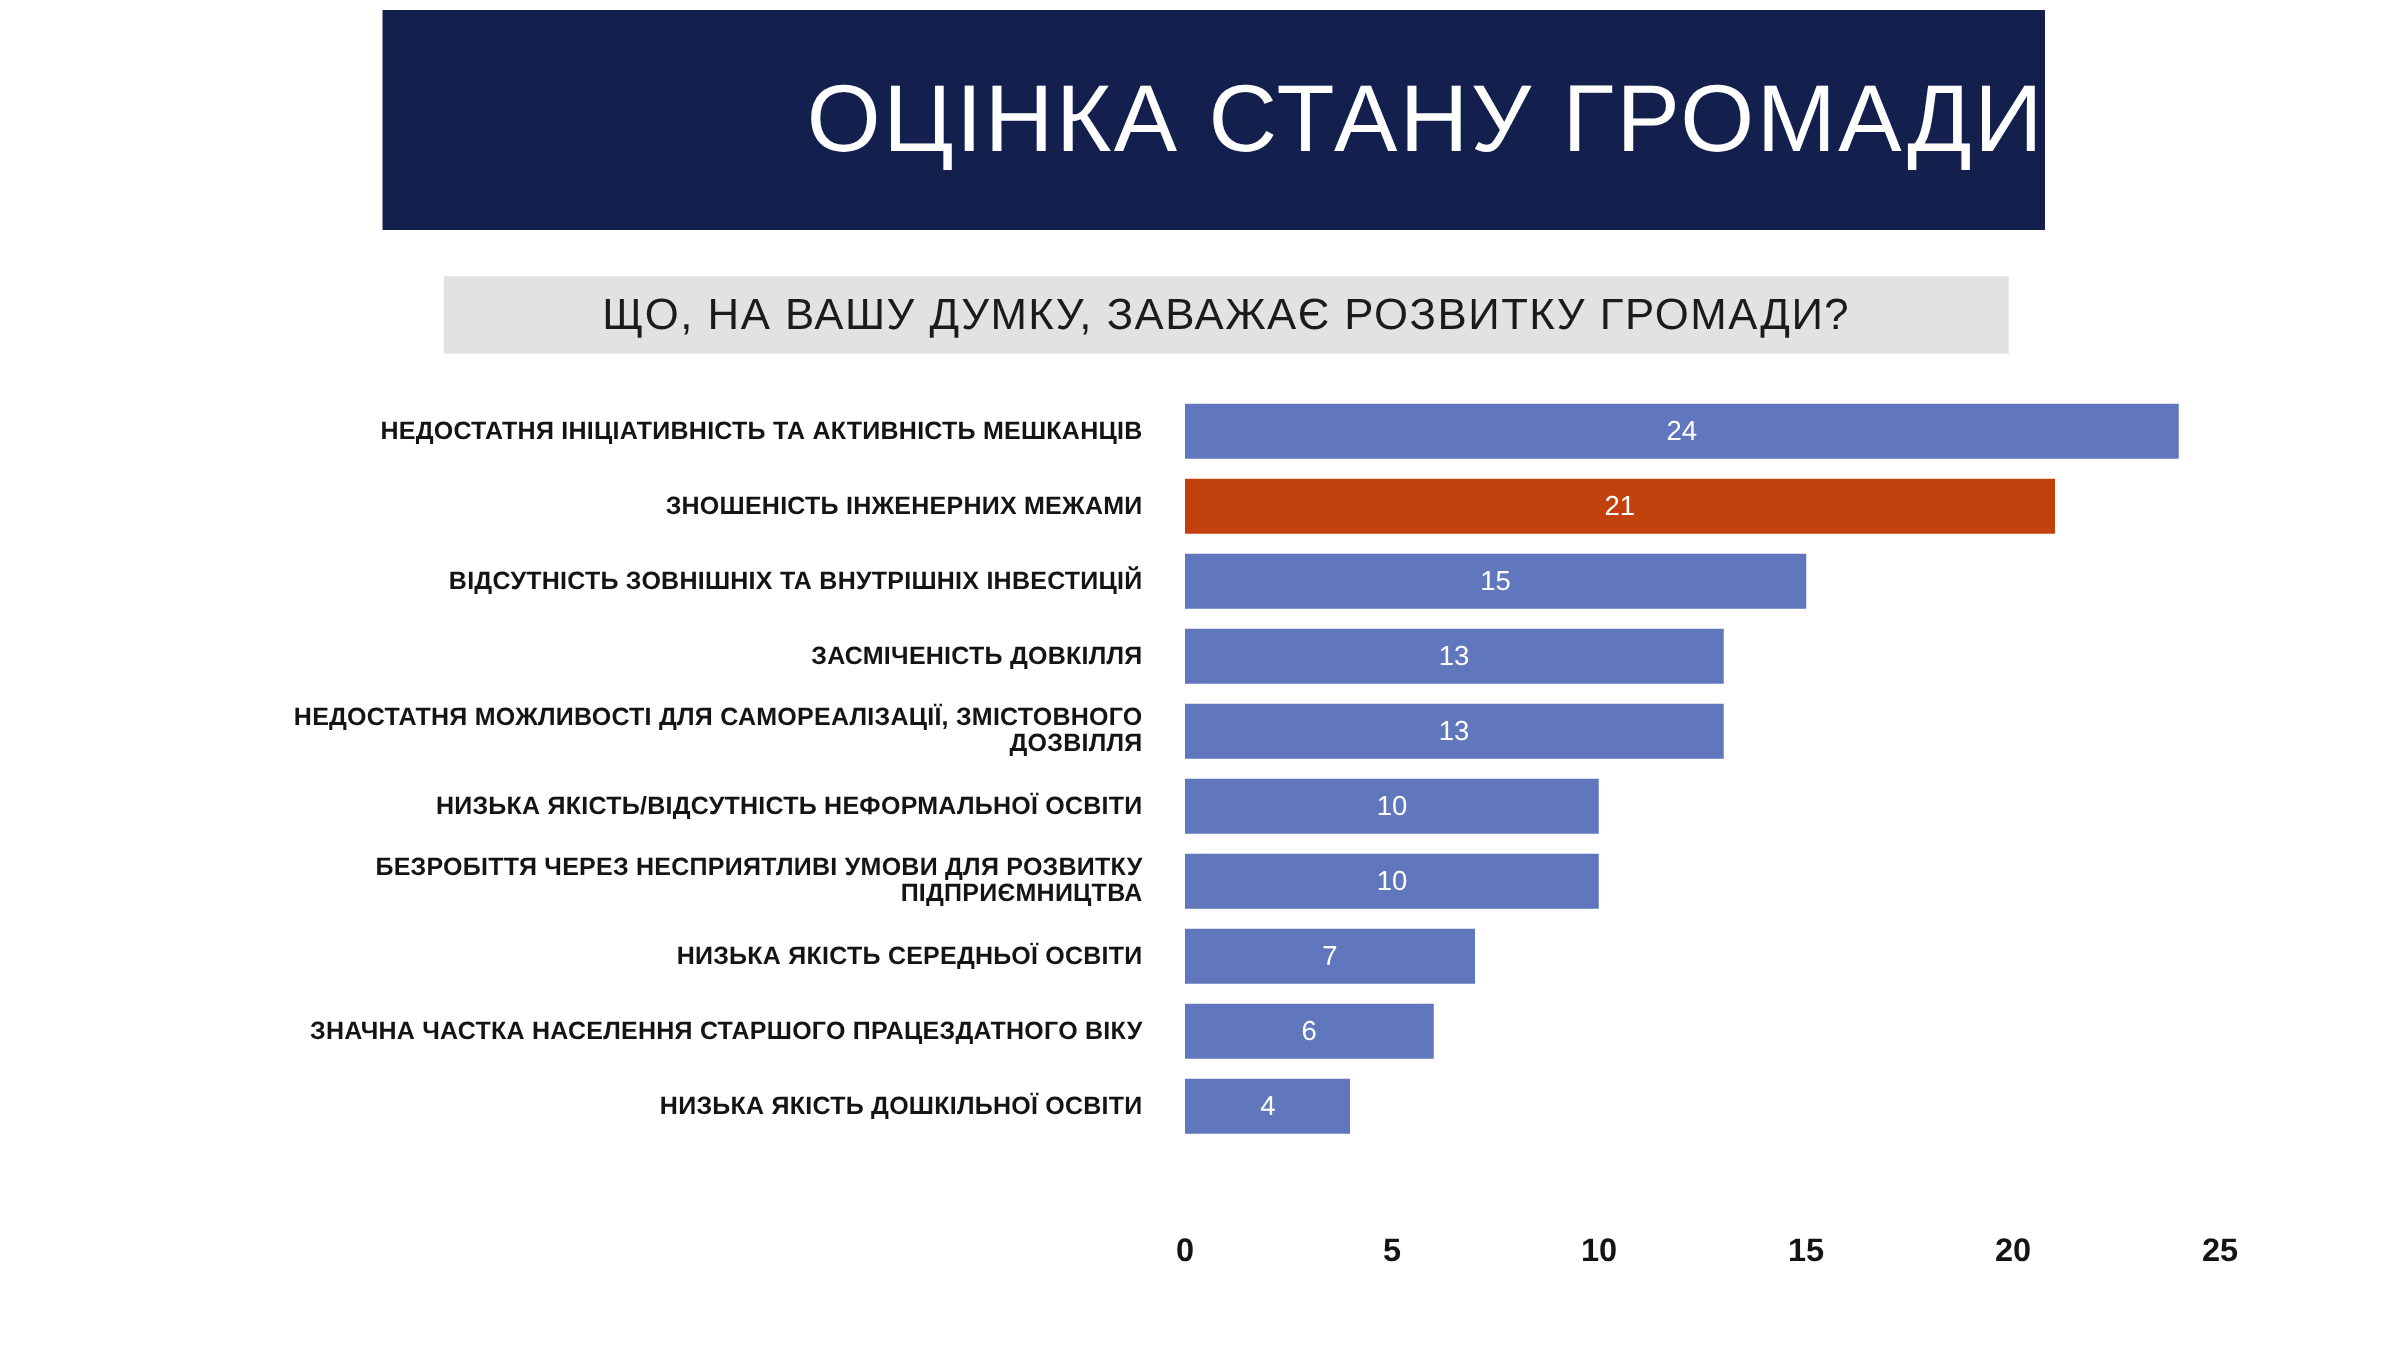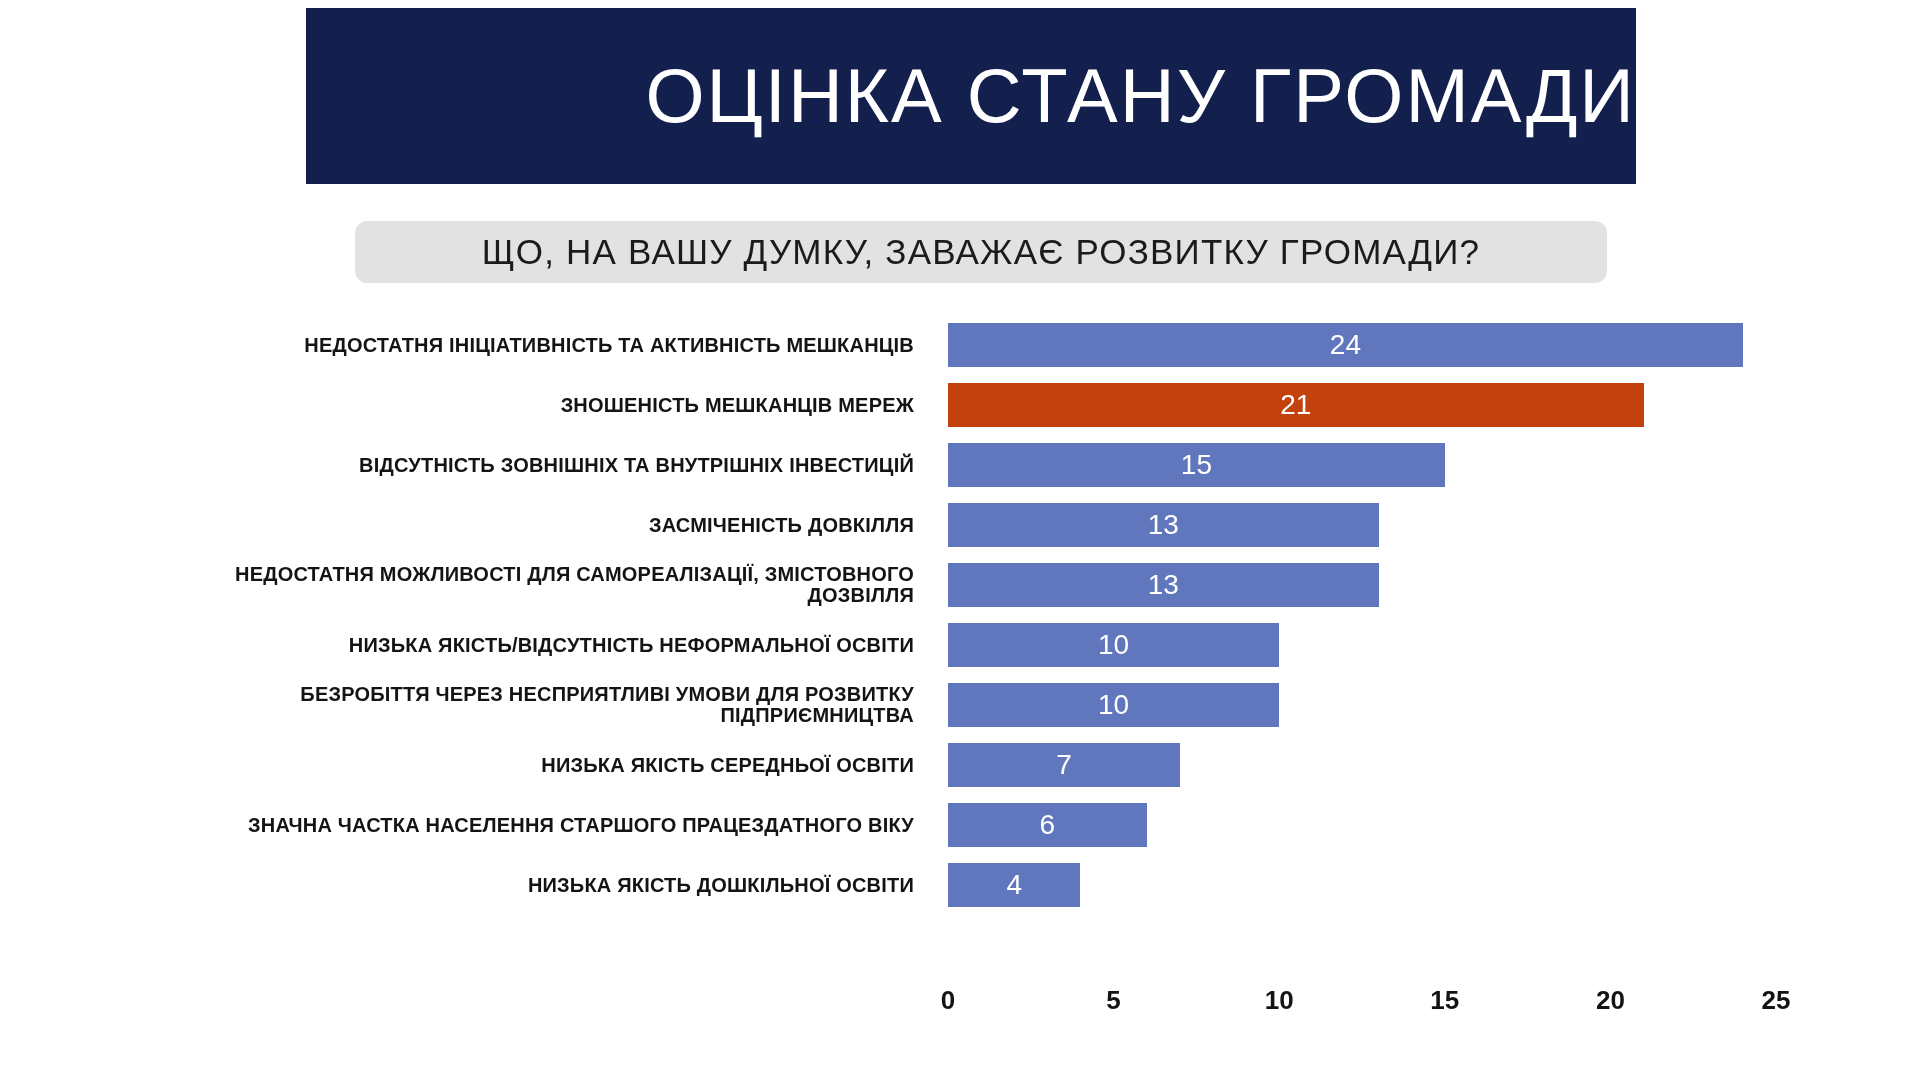--- a/index.html
+++ b/index.html
@@ -45,21 +45,21 @@
   }
 
   
   .subtitle-pill {
     position: absolute;
     left: 355px;
     top: 221px;
     width: 1252px;
     height: 62px;
     background: #e2e2e2;
-    border-radius: 12px;
+    border-radius: 0;
     display: flex;
     align-items: center;
     justify-content: center;
   }
   .subtitle-text {
     color: #1b1b1b;
     font-size: 35px;
     font-weight: 400;
     letter-spacing: 1.2px;
     white-space: nowrap;
@@ -113,21 +113,21 @@
     left: 0;
     top: 0;
     height: 44px;
     background: #6077bd;
     display: flex;
     align-items: center;
     justify-content: center;
   }
   .bar-value {
     color: #ffffff;
-    font-size: 28px;
+    font-size: 22px;
     font-weight: 400;
     line-height: 1;
   }
 
   
   .axis {
     position: absolute;
     left: 800px;
     top: 665px;
     width: 840px;
@@ -160,21 +160,21 @@
       <div class="rows" id="rows">
           <div class="row">
             <div class="row-label">НЕДОСТАТНЯ ІНІЦІАТИВНІСТЬ ТА АКТИВНІСТЬ МЕШКАНЦІВ</div>
             <div class="bar-wrap">
               <div class="bar" style="width: 794.88px; background: rgb(96, 119, 189);">
                 <span class="bar-value">24</span>
               </div>
             </div>
           </div>
           <div class="row">
-            <div class="row-label">ЗНОШЕНІСТЬ МЕШКАНЦІВ МЕРЕЖ</div>
+            <div class="row-label">ЗНОШЕНІСТЬ ІНЖЕНЕРНИХ МЕЖАМИ</div>
             <div class="bar-wrap">
               <div class="bar" style="width: 695.52px; background: #c2410c;">
                 <span class="bar-value">21</span>
               </div>
             </div>
           </div>
           <div class="row">
             <div class="row-label">ВІДСУТНІСТЬ ЗОВНІШНІХ ТА ВНУТРІШНІХ ІНВЕСТИЦІЙ</div>
             <div class="bar-wrap">
               <div class="bar" style="width: 496.8px; background: rgb(96, 119, 189);">

